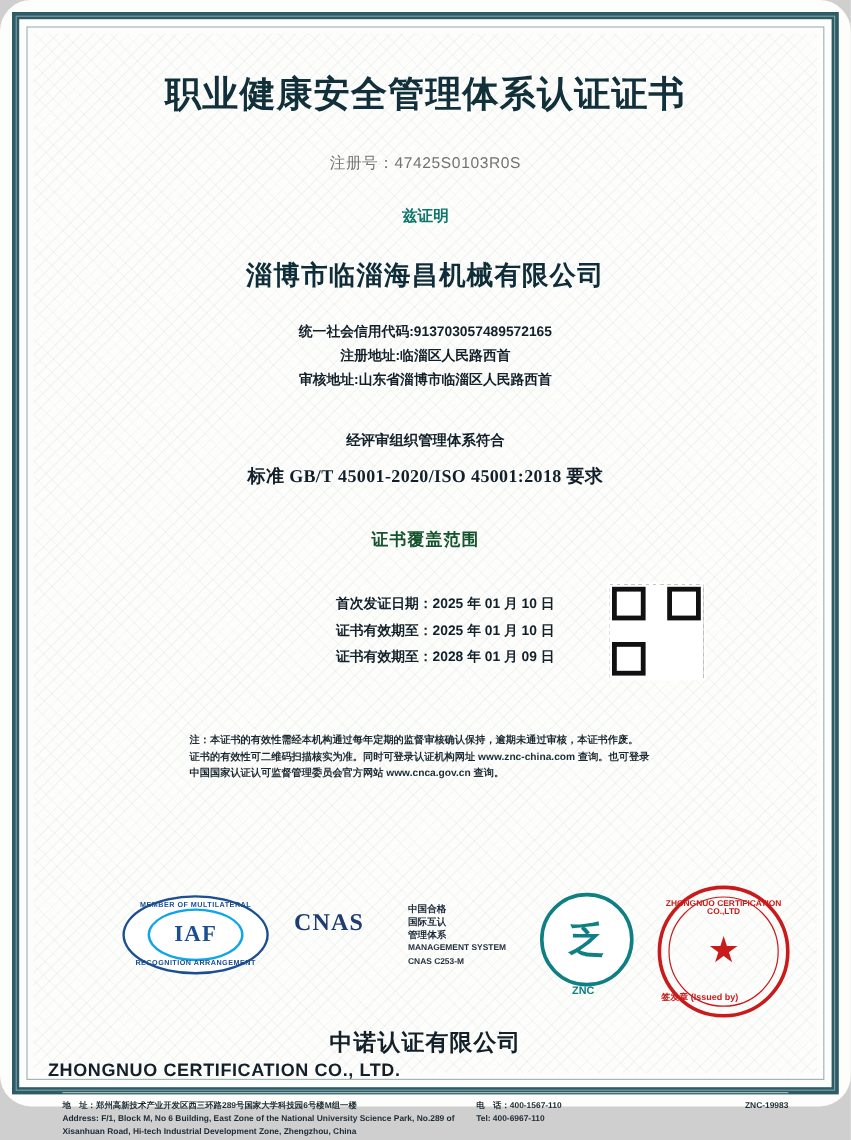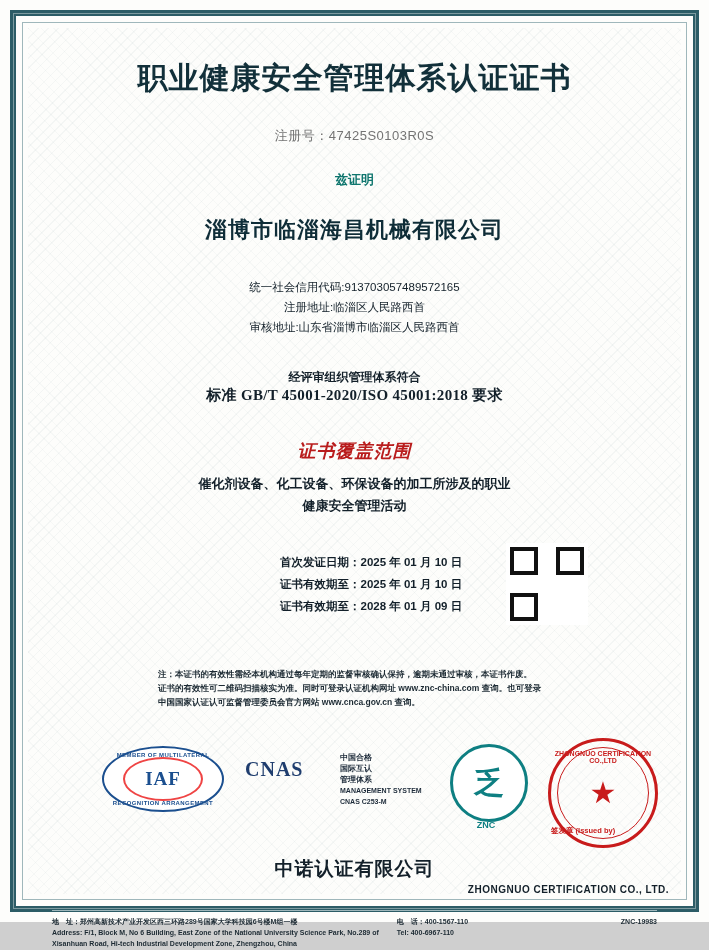--- a/index.html
+++ b/index.html
@@ -7,20 +7,21 @@
     width:709px;height:950px;
     background:#cfcfcf;
     font-family:"Liberation Sans","DejaVu Sans",sans-serif;
     overflow:hidden;
   }
   .cert{
     position:relative;
     width:709px;height:922px;
     background:#fdfdfb;
     box-sizing:border-box;
+    border-radius:26px;
   }
   
   .frame-outer{
     position:absolute;left:10px;top:10px;right:10px;bottom:10px;
     border:6px solid #2c5c66;
     box-sizing:border-box;
   }
   .frame-outer:before{
     content:"";position:absolute;left:-3px;top:-3px;right:-3px;bottom:-3px;
     border:1px solid #7d9ba0;
@@ -53,30 +54,30 @@
     font-size:13px;font-weight:normal;color:#737373;margin-top:28px;letter-spacing:.5px;
   }
   .hereby{
     font-size:13px;font-weight:bold;color:#0f766e;margin-top:26px;
   }
   .company{
     font-family:"DejaVu Sans","Liberation Sans",sans-serif;
     font-size:22px;font-weight:bold;color:#0f2d38;margin-top:26px;letter-spacing:1px;
   }
   .meta{
-    font-size:11.5px;font-weight:normal;color:#13202a;margin-top:32px;line-height:20px;
+    font-size:11.5px;font-weight:bold;color:#13202a;margin-top:22px;line-height:20px;
   }
   .standard-block{margin-top:32px;}
   .std-line1{font-size:12px;font-weight:bold;color:#13202a;}
   .std-line2{
     font-family:"Liberation Serif","DejaVu Serif",serif;
-    font-size:15px;font-weight:bold;color:#13202a;margin-top:0;letter-spacing:.3px;
+    font-size:15px;font-weight:bold;color:#13202a;margin-top:12px;letter-spacing:.3px;
   }
   .scope-block{margin-top:34px;}
-  .scope-title{font-size:18px;font-weight:bold;color:#b91c1c;letter-spacing:1px;font-style:italic;}
+  .scope-title{font-size:14px;font-weight:bold;color:#14532d;letter-spacing:1px;}
   .scope-text{font-size:13px;font-weight:bold;color:#13202a;margin-top:10px;line-height:22px;}
   
   .dates-row{
     position:relative;margin-top:34px;height:96px;
   }
   .dates{
     position:absolute;left:240px;top:0;text-align:left;
     font-size:11.5px;font-weight:bold;color:#13202a;line-height:22px;
   }
   .qr{
@@ -105,21 +106,21 @@
     position:absolute;left:0;right:0;top:700px;height:110px;
   }
   .logo{position:absolute;}
   .iaf{
     left:62px;top:10px;width:118px;height:62px;border-radius:50%;
     border:2px solid #1b4f8f;
     display:flex;align-items:center;justify-content:center;
     background:#fff;
   }
   .iaf-inner{
-    width:76px;height:40px;border-radius:50%;border:2px solid #ef4444;
+    width:76px;height:40px;border-radius:50%;border:2px solid #0ea5e9;
     display:flex;align-items:center;justify-content:center;
     font-family:"Liberation Serif","DejaVu Serif",serif;
     font-weight:bold;font-size:19px;color:#1b4f8f;letter-spacing:1px;
   }
   .iaf-top,.iaf-bot{
     position:absolute;left:0;right:0;text-align:center;font-size:6px;font-weight:bold;color:#1b4f8f;
     letter-spacing:.4px;
   }
   .iaf-top{top:4px;}
   .iaf-bot{bottom:4px;}
@@ -154,22 +155,22 @@
   }
   .seal-bot{
     position:absolute;left:0;right:0;bottom:9px;text-align:left;font-size:7.5px;font-weight:bold;color:#c81b1b;
   }
   .issuer{
     position:absolute;left:0;right:0;top:820px;text-align:center;
     font-family:"DejaVu Sans","Liberation Sans",sans-serif;
     font-size:19px;font-weight:bold;color:#13202a;letter-spacing:1px;
   }
   .issuer-en{
-    position:absolute;left:0;right:0;top:848px;text-align:right;
-    font-size:10px;font-weight:bold;color:#13202a;letter-spacing:.5px;
+    position:absolute;left:0;right:0;top:848px;text-align:left;
+    font-size:15px;font-weight:bold;color:#13202a;letter-spacing:.5px;
   }
   .footer{
     position:absolute;left:12px;right:12px;top:874px;
     border-top:1px solid #9fb7bb;padding-top:5px;
     display:flex;justify-content:space-between;align-items:flex-start;
     font-size:7px;color:#1c2a33;line-height:11px;text-align:left;font-weight:bold;
   }
   .footer .col-a{width:56%;}
   .footer .col-b{width:30%;text-align:left;}
   .footer .col-c{width:12%;text-align:right;}
@@ -200,24 +201,20 @@
       <div>审核地址:山东省淄博市临淄区人民路西首</div>
     </div>
 
     <div class="standard-block">
       <div class="std-line1">经评审组织管理体系符合</div>
       <div class="std-line2">标准 GB/T 45001-2020/ISO 45001:2018 要求</div>
     </div>
 
     <div class="scope-block">
       <div class="scope-title">证书覆盖范围</div>
-      <div class="scope-text">
-        <div>催化剂设备、化工设备、环保设备的加工所涉及的职业</div>
-        <div>健康安全管理活动</div>
-      </div>
     </div>
 
     <div class="dates-row">
       <div class="dates">
         <div>
           <span>首次发证日期：</span><span>2025 年 01 月 10 日</span>
         </div>
         <div>
           <span>证书有效期至：</span><span>2025 年 01 月 10 日</span>
         </div>

